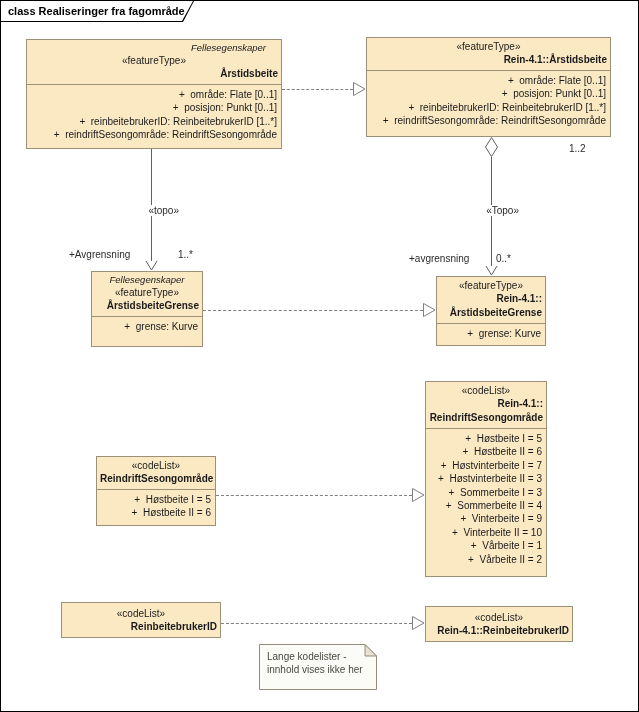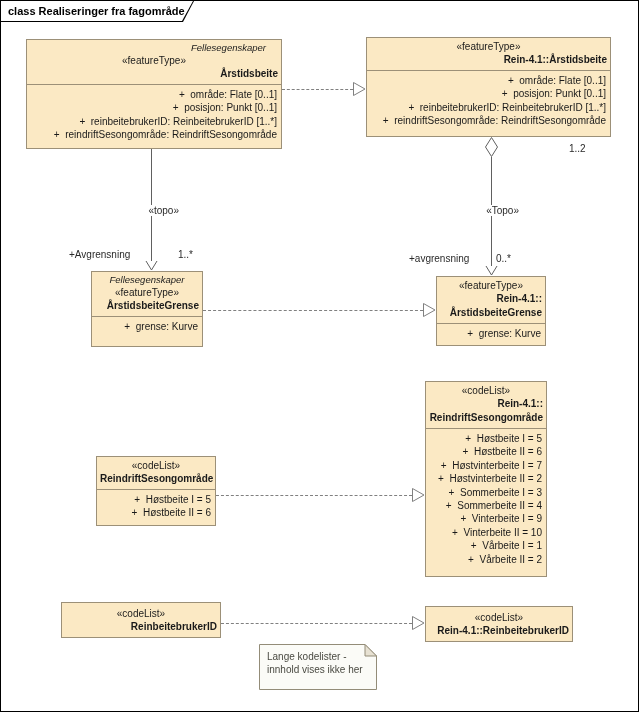--- a/index.html
+++ b/index.html
@@ -106,21 +106,21 @@
   <div class="uml-box" style="left:424px;top:380px;width:122px;height:196px;">
     <div class="head">
       <div class="stereo">«codeList»</div>
       <div class="cname">Rein-4.1::</div>
       <div class="cname">ReindriftSesongområde</div>
     </div>
     <div class="attrs">
       <div class="attr">+  Høstbeite I = 5</div>
       <div class="attr">+  Høstbeite II = 6</div>
       <div class="attr">+  Høstvinterbeite I = 7</div>
-      <div class="attr">+  Høstvinterbeite II = 2</div>
+      <div class="attr">+  Høstvinterbeite II = 3</div>
       <div class="attr">+  Sommerbeite I = 3</div>
       <div class="attr">+  Sommerbeite II = 4</div>
       <div class="attr">+  Vinterbeite I = 9</div>
       <div class="attr">+  Vinterbeite II = 10</div>
       <div class="attr">+  Vårbeite I = 1</div>
       <div class="attr">+  Vårbeite II = 2</div>
     </div>
   </div>
 
   <div class="uml-box" style="left:95px;top:455px;width:120px;height:70px;">

